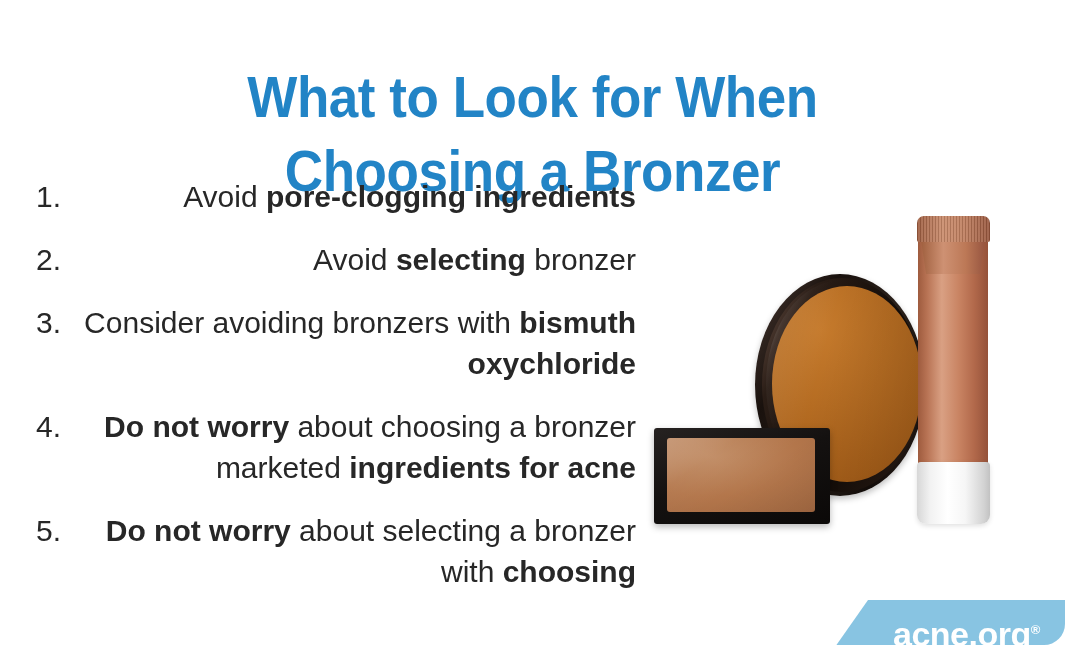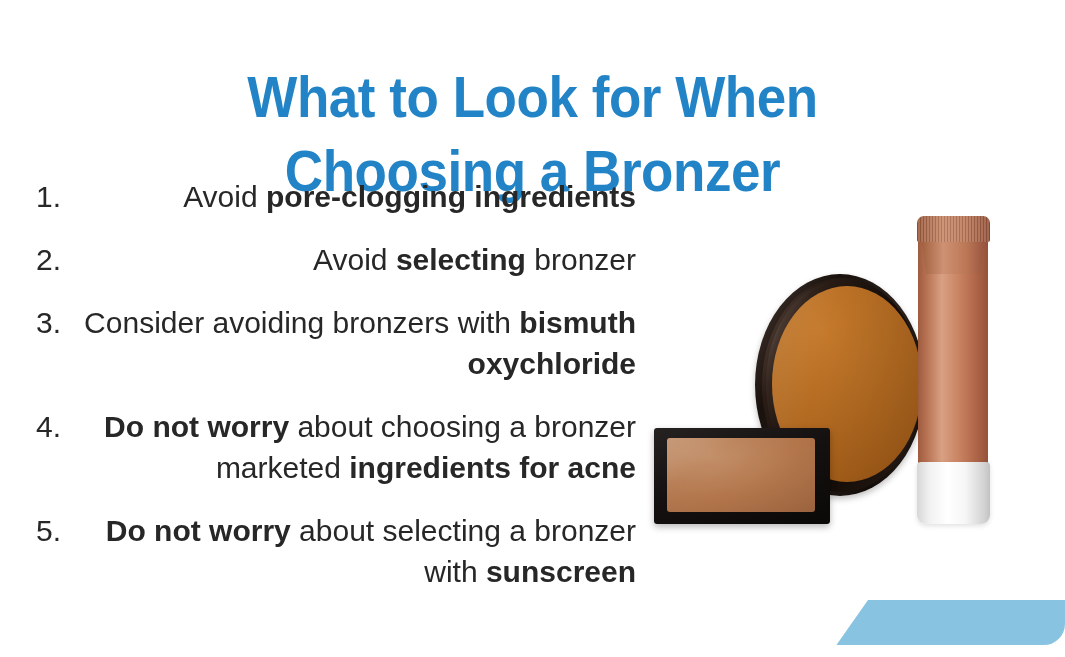--- a/index.html
+++ b/index.html
@@ -255,21 +255,21 @@
       <li class="li">
         <span class="li-num">3.</span>
         <span class="li-body"><span>Consider avoiding bronzers with </span><b>bismuth oxychloride</b></span>
       </li>
       <li class="li">
         <span class="li-num">4.</span>
         <span class="li-body"><b>Do not worry</b><span> about choosing a bronzer marketed </span><b>ingredients for acne</b></span>
       </li>
       <li class="li">
         <span class="li-num">5.</span>
-        <span class="li-body"><b>Do not worry</b><span> about selecting a bronzer with </span><b>sunscreen</b></span>
+        <span class="li-body"><b>Do not worry</b><span> about selecting a bronzer with </span><b>choosing</b></span>
       </li>
     </ol>
 
   <div id="product">
     <div class="round-rim"></div>
     <div class="round-rim-inner"></div>
     <div class="round-gloss"></div>
     <div class="round-pan"></div>
     <div class="round-pan-shade"></div>
 
@@ -277,14 +277,15 @@
     <div class="tube-taper"></div>
     <div class="tube-crimp"></div>
     <div class="tube-cap"></div>
 
     <div class="rect-frame"></div>
     <div class="rect-pan"></div>
     <div class="rect-pan-gloss"></div>
   </div>
 
   <div id="logo-banner"></div>
+  <div id="logo-text"><span>acne.org</span><span id="logo-reg">®</span></div>
 
 </div>
 
 </body></html>

